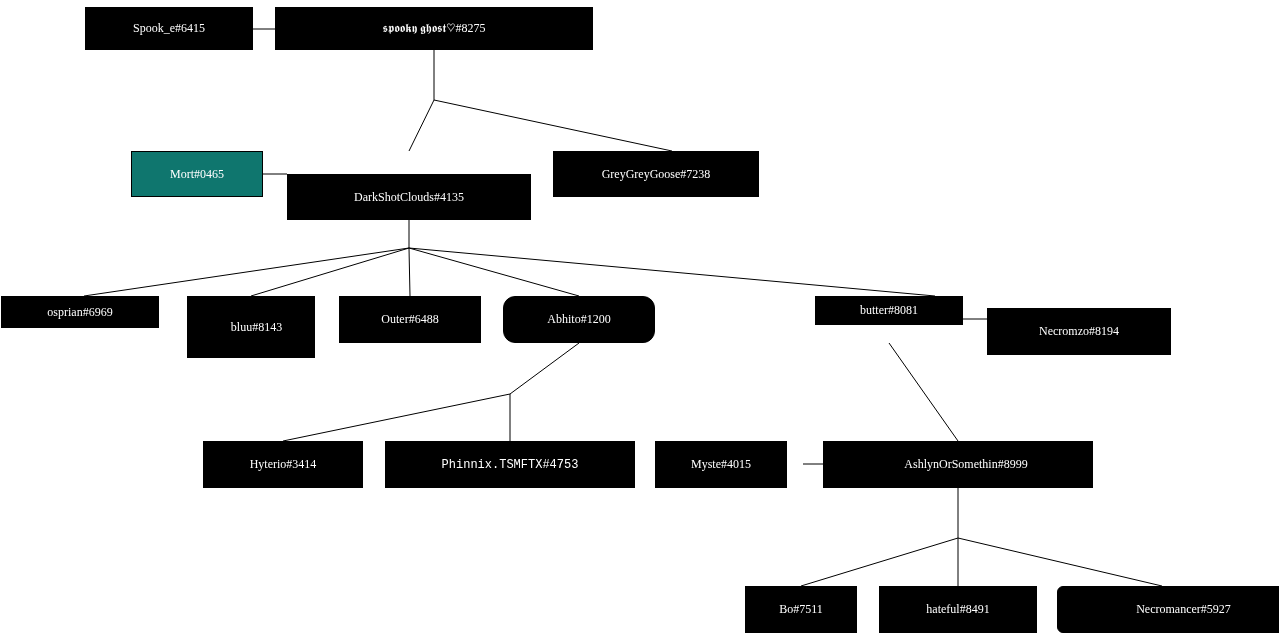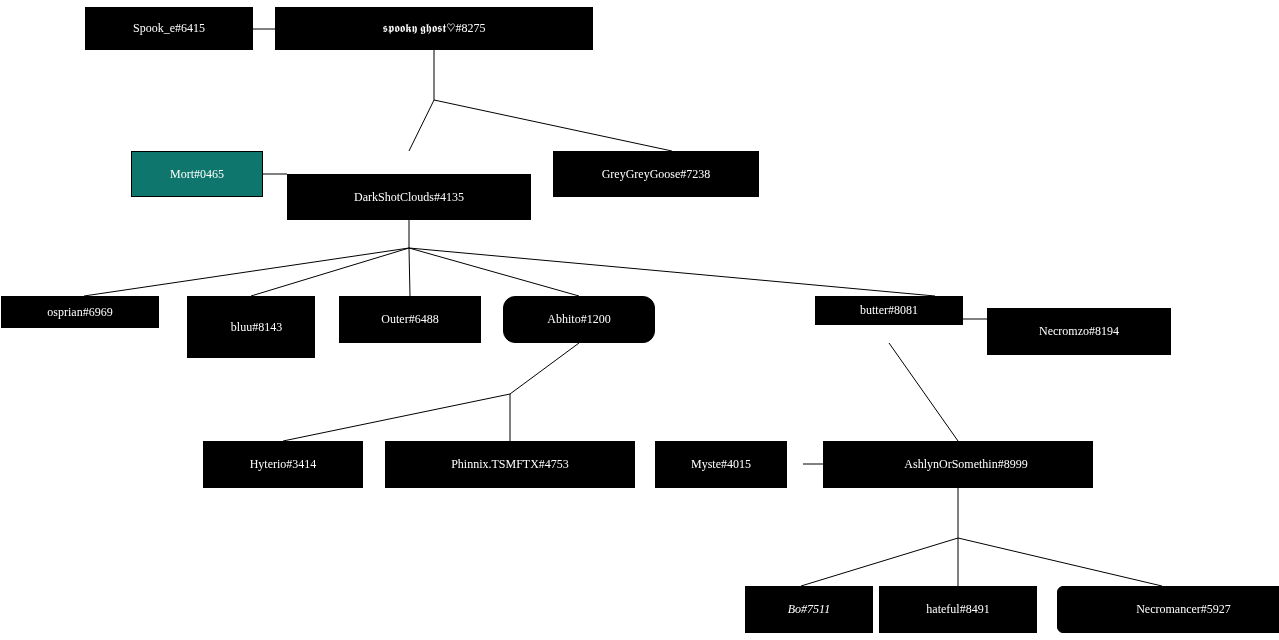--- a/index.html
+++ b/index.html
@@ -88,21 +88,21 @@
   <div class="node" style="left:553px; top:151px; width:206px; height:46px;">GreyGreyGoose#7238</div>
 
   <div class="node" style="left:1px; top:296px; width:158px; height:32px;">osprian#6969</div>
   <div class="node" style="left:187px; top:296px; width:128px; height:62px;padding-left:11px;">bluu#8143</div>
   <div class="node" style="left:339px; top:296px; width:142px; height:47px;">Outer#6488</div>
   <div class="node" style="left:503px; top:296px; width:152px; height:47px;border-radius:12px;">Abhito#1200</div>
   <div class="node" style="left:815px; top:296px; width:148px; height:29px;">butter#8081</div>
   <div class="node" style="left:987px; top:296px; width:184px; height:47px;margin-top:12px;">Necromzo#8194</div>
 
   <div class="node" style="left:203px; top:441px; width:160px; height:47px;font-family:Liberation Serif, serif;">Hyterio#3414</div>
-  <div class="node" style="left:385px; top:441px; width:250px; height:47px;">Phinnix.TSMFTX#4753</div>
+  <div class="node" style="left:385px; top:441px; width:250px; height:47px;font-family:Liberation Mono, monospace;">Phinnix.TSMFTX#4753</div>
   <div class="node" style="left:655px; top:441px; width:132px; height:47px;">Myste#4015</div>
   <div class="node" style="left:823px; top:441px; width:270px; height:47px;padding-left:16px;">AshlynOrSomethin#8999</div>
 
-  <div class="node" style="left:745px; top:586px; width:128px; height:47px;font-style:italic;">Bo#7511</div>
+  <div class="node" style="left:745px; top:586px; width:112px; height:47px;">Bo#7511</div>
   <div class="node" style="left:879px; top:586px; width:158px; height:47px;">hateful#8491</div>
   <div class="node" style="left:1057px; top:586px; width:253px; height:47px;border-radius:6px;">Necromancer#5927</div>
 
 </div>
 
 </body></html>

